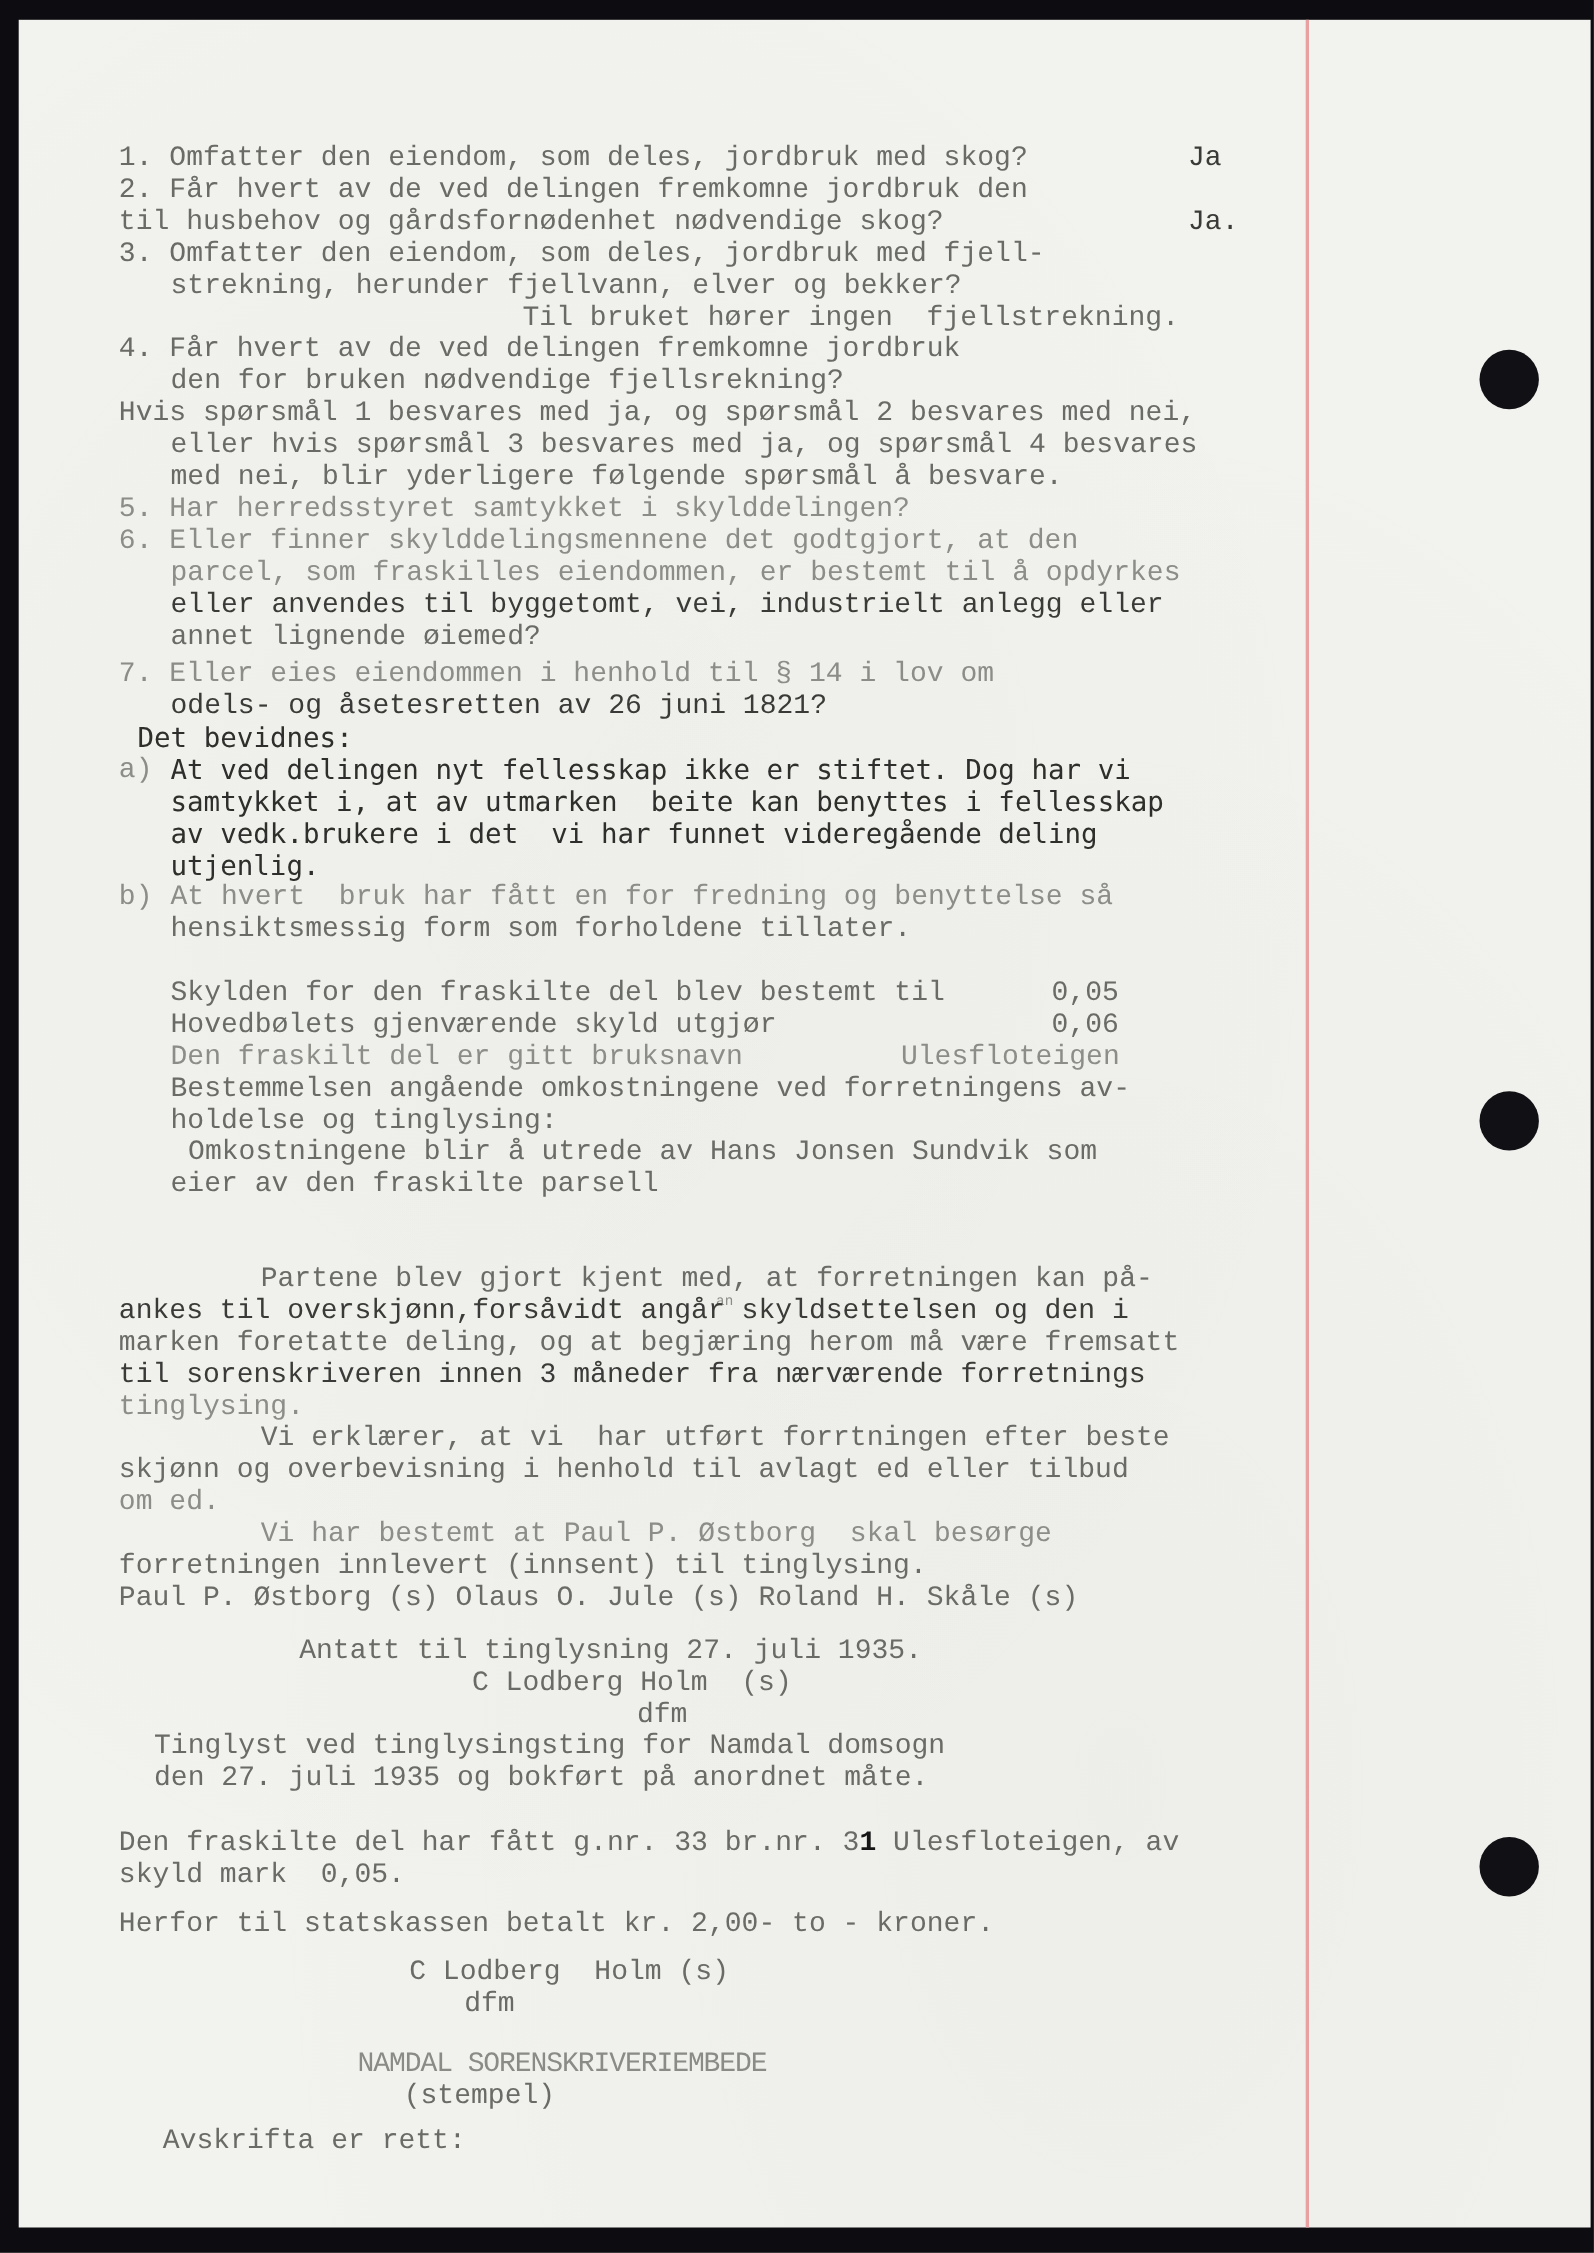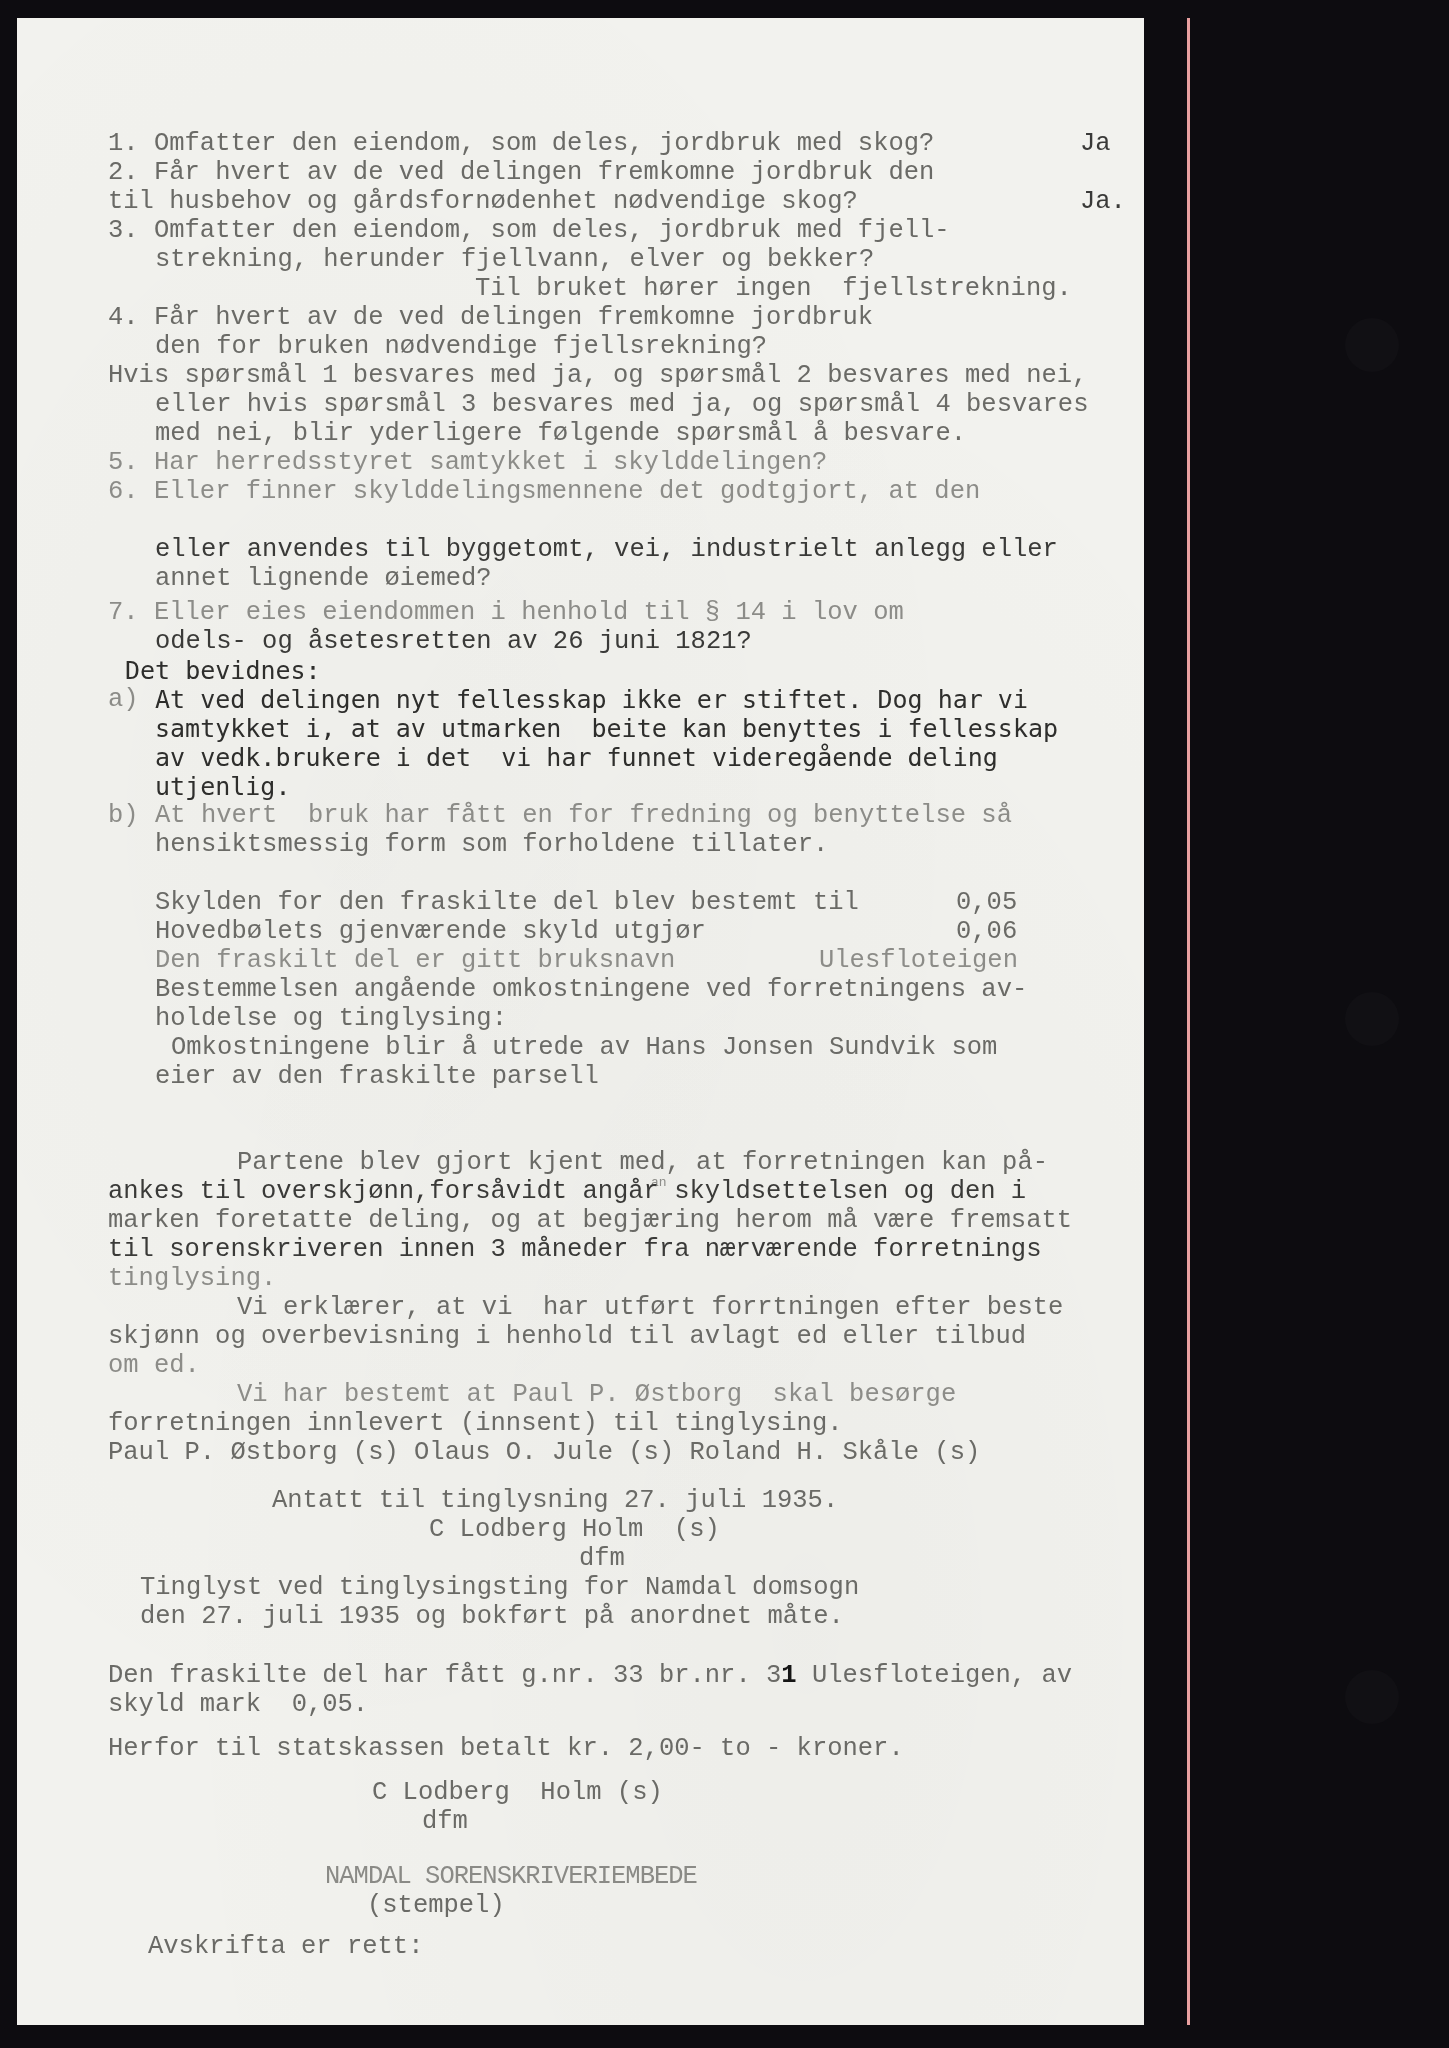--- a/index.html
+++ b/index.html
@@ -1,21 +1,21 @@
 <!DOCTYPE html>
 <html><head>
 <meta charset="utf-8">
 <style>
   html, body { margin: 0; padding: 0; }
   body {
     width: 1449px; height: 2048px; position: relative; overflow: hidden;
     background: #0d0c10;
   }
   .page {
-    position: absolute; left: 17px; top: 18px; width: 1127px; height: 2007px;
+    position: absolute; left: 17px; top: 18px; width: 1429px; height: 2007px;
     background: #f2f2ee;
     background-image: radial-gradient(ellipse at 30% 40%, rgba(0,0,0,0.015), transparent 60%),
                       radial-gradient(ellipse at 70% 80%, rgba(0,0,0,0.02), transparent 60%);
   }
   .margin-line {
     position: absolute; left: 1170px; top: 0; width: 3px; height: 100%;
     background: #e9a0a0;
   }
   .hole {
     position: absolute; width: 54px; height: 54px; border-radius: 50%;
@@ -60,20 +60,21 @@
   <div class="ln" style="left:91px; top:285px;"><span>4.</span> <span>Får hvert av de ved delingen fremkomne jordbruk</span></div>
   <div class="ln" style="left:138px; top:314px;">den for bruken nødvendige fjellsrekning?</div>
 
   <div class="ln" style="left:91px; top:343px;">Hvis spørsmål 1 besvares med ja, og spørsmål 2 besvares med nei,</div>
   <div class="ln" style="left:138px; top:372px;">eller hvis spørsmål 3 besvares med ja, og spørsmål 4 besvares</div>
   <div class="ln" style="left:138px; top:401px;">med nei, blir yderligere følgende spørsmål å besvare.</div>
 
   <div class="ln faint" style="left:91px; top:430px;"><span>5.</span> <span>Har herredsstyret samtykket i skylddelingen?</span></div>
 
   <div class="ln faint" style="left:91px; top:459px;"><span>6.</span> <span>Eller finner skylddelingsmennene det godtgjort, at den</span></div>
+  <div class="ln faint" style="left:138px; top:488px;">parcel, som fraskilles eiendommen, er bestemt til å opdyrkes</div>
   <div class="ln dark" style="left:138px; top:517px;">eller anvendes til byggetomt, vei, industrielt anlegg eller</div>
   <div class="ln" style="left:138px; top:546px;">annet lignende øiemed?</div>
 
   <div class="ln faint" style="left:91px; top:580px;"><span>7.</span> <span>Eller eies eiendommen i henhold til § 14 i lov om</span></div>
   <div class="ln dark" style="left:138px; top:609px;">odels- og åsetesretten av 26 juni 1821?</div>
 
   <div class="ln hand" style="left:108px; top:638px;">Det bevidnes:</div>
   <div class="ln faint" style="left:91px; top:667px;">a)</div>
   <div class="ln hand" style="left:138px; top:667px;">At ved delingen nyt fellesskap ikke er stiftet. Dog har vi</div>
   <div class="ln hand" style="left:138px; top:696px;">samtykket i, at av utmarken  beite kan benyttes i fellesskap</div>

